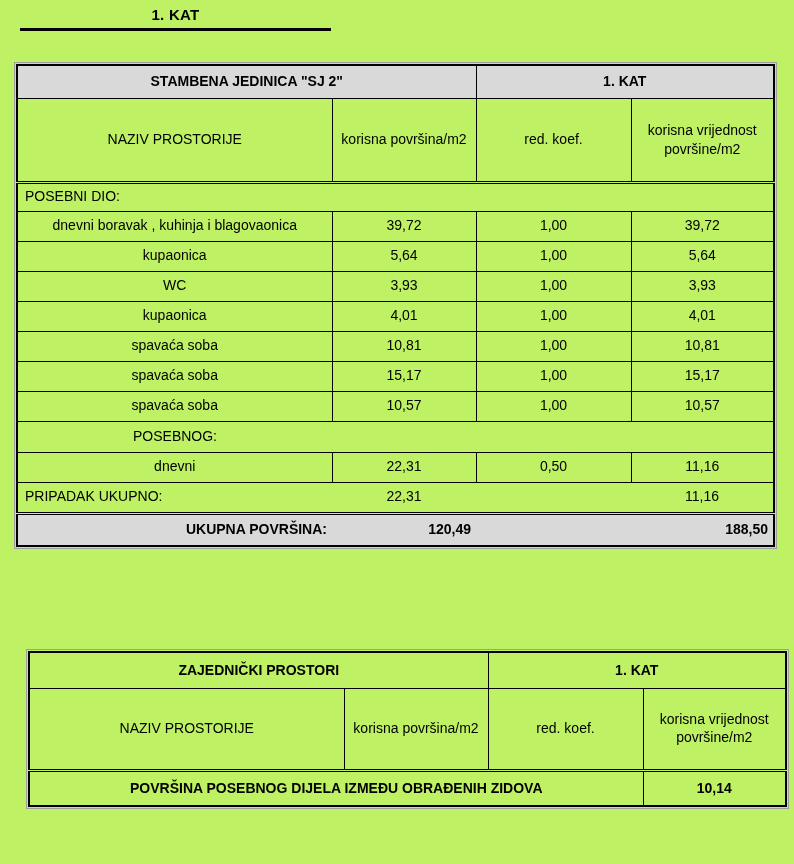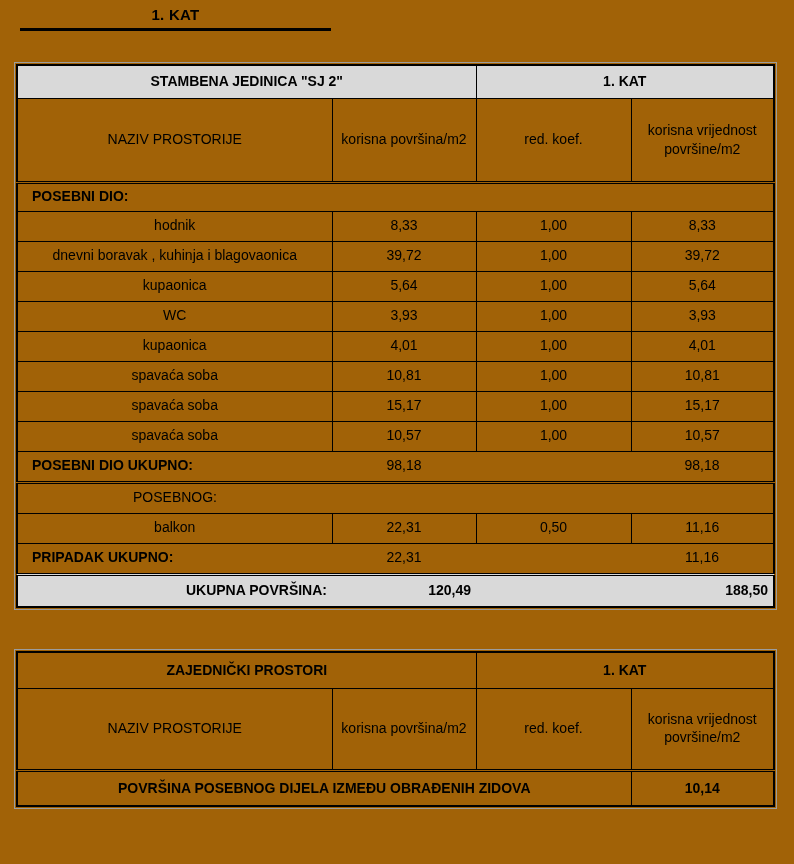--- a/index.html
+++ b/index.html
@@ -2,48 +2,48 @@
 <html><head>
 <meta charset="utf-8">
 <style>
   * { box-sizing: border-box; margin: 0; padding: 0; }
   html, body { background: #ffffff; }
   body {
     width: 794px; height: 864px;
     font-family: "Liberation Sans", sans-serif;
     color: #000;
   }
-  .page { position: relative; width: 794px; height: 864px; background: #a16207; overflow: hidden; }
+  .page { position: relative; width: 794px; height: 864px; background: #bef264; overflow: hidden; }
 
   
   .doc-title {
     position: absolute; top: 6px; left: 20px; width: 311px;
     text-align: center; font-weight: bold; font-size: 15px; letter-spacing: 0.3px;
   }
   .title-rule { position: absolute; top: 28px; left: 20px; width: 311px; height: 3px; background: #000; }
 
   
   .watermark { position: absolute; left: 318px; top: 350px; width: 160px; height: 186px; z-index: 0; opacity: 0.95; }
 
   
   .tblwrap { position: absolute; z-index: 1; border: 1px solid #9d9d9d; padding: 1px; background: transparent; }
   .t1 { left: 14px; top: 62px; }
-  .t2 { left: 14px; top: 649px; }
+  .t2 { left: 26px; top: 649px; }
   table {
     border-collapse: collapse; table-layout: fixed;
     width: 757px; font-size: 14px; border: 2px solid #000;
     background: transparent;
   }
   td {
     border: 1px solid #000; text-align: center; vertical-align: middle;
     padding: 1px 5px; line-height: 1.25; background: transparent;
   }
   .gray { background: #d9d9d9; }
   .b { font-weight: bold; }
-  .left { text-align: left; padding-left: 14px; font-weight: bold; }
+  .left { text-align: left; padding-left: 7px; }
   .nv { border-left: none; border-right: none; }
   tr.hdr1 { height: 33px; }
   tr.hdr2 { height: 84px; }
   tr.hdr2 td { line-height: 1.35; }
   tr.sec { height: 29px; }
   tr.row { height: 30px; }
   tr.tot { height: 31px; }
   tr.grand { height: 33px; }
   tr.hdr1b { height: 36px; }
   tr.hdr2b { height: 82px; }
@@ -83,26 +83,20 @@
         <td>korisna površina/m2</td>
         <td>red. koef.</td>
         <td>korisna vrijednost površine/m2</td>
       </tr>
 
       <tr class="sec">
         <td colspan="4" class="left">POSEBNI DIO:</td>
       </tr>
 
       <tr class="row">
-        <td>hodnik</td>
-        <td>8,33</td>
-        <td>1,00</td>
-        <td>8,33</td>
-      </tr>
-      <tr class="row">
         <td>dnevni boravak , kuhinja  i blagovaonica</td>
         <td>39,72</td>
         <td>1,00</td>
         <td>39,72</td>
       </tr>
       <tr class="row">
         <td>kupaonica</td>
         <td>5,64</td>
         <td>1,00</td>
         <td>5,64</td>
@@ -131,36 +125,30 @@
         <td>1,00</td>
         <td>15,17</td>
       </tr>
       <tr class="row">
         <td>spavaća soba</td>
         <td>10,57</td>
         <td>1,00</td>
         <td>10,57</td>
       </tr>
 
-      <tr class="tot dblb">
-        <td class="nv left">POSEBNI DIO UKUPNO:</td>
-        <td class="nv">98,18</td>
-        <td class="nv"></td>
-        <td class="nv">98,18</td>
-      </tr>
 
       <tr class="tot">
         <td class="nv">POSEBNOG:</td>
         <td class="nv"></td>
         <td class="nv"></td>
         <td class="nv"></td>
       </tr>
 
       <tr class="row">
-        <td>balkon</td>
+        <td>dnevni</td>
         <td>22,31</td>
         <td>0,50</td>
         <td>11,16</td>
       </tr>
 
       <tr class="tot">
         <td class="nv left">PRIPADAK UKUPNO:</td>
         <td class="nv">22,31</td>
         <td class="nv"></td>
         <td class="nv">11,16</td>

